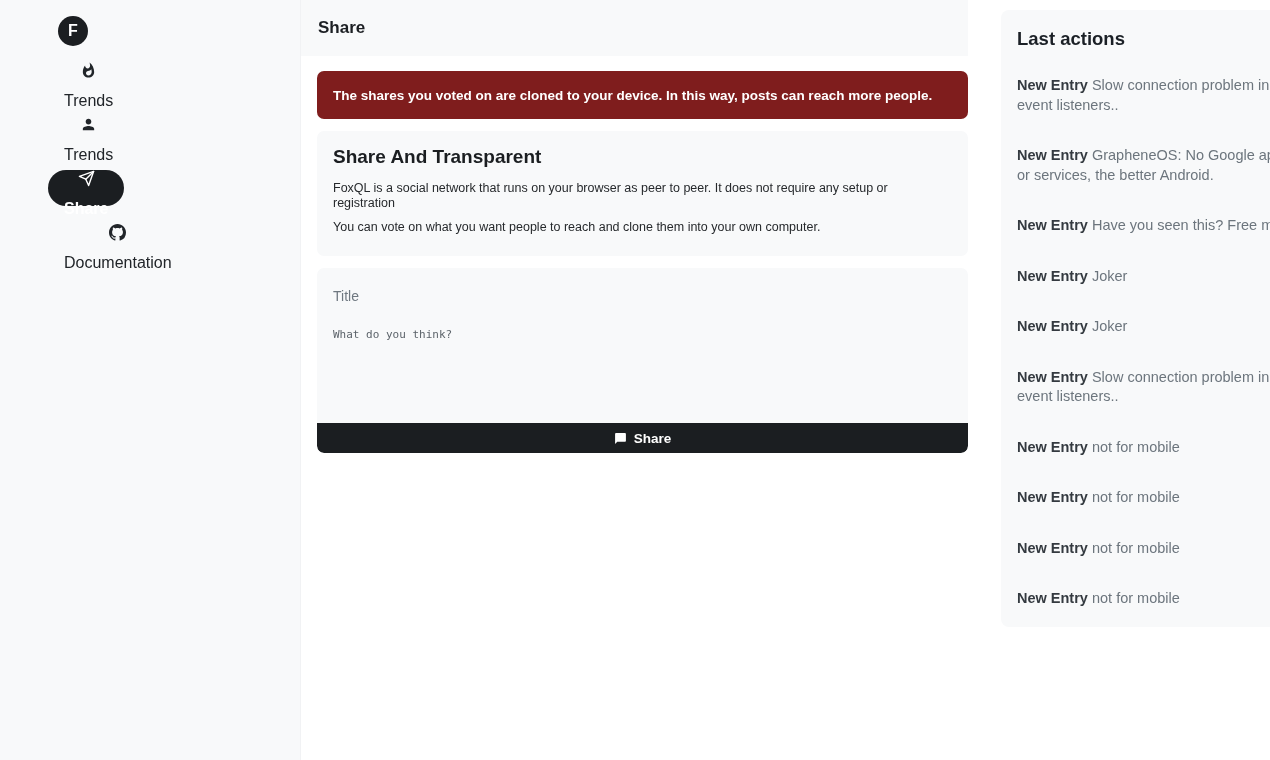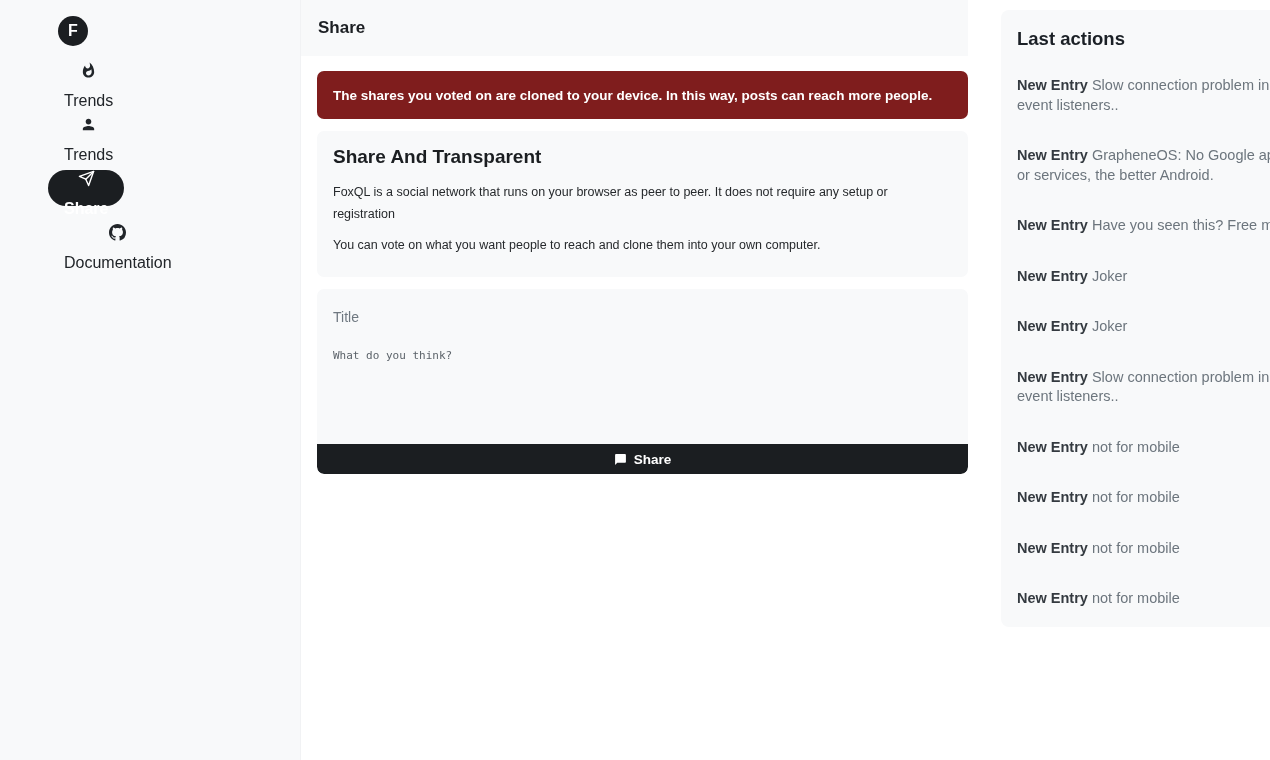--- a/index.html
+++ b/index.html
@@ -21,21 +21,21 @@
 
   
   .main-col { position:absolute; left:301px; top:0; width:667px; height:760px; background:#fff; }
   .main-header { height:56px; background:#f8f9fa; display:flex; align-items:center; padding-left:17px;
                  font-size:17px; font-weight:700; color:#1c1f23; }
   .content { margin-left:16px; width:651px; }
   .banner { margin-top:15px; min-height:48px; background:#7f1d1d; border-radius:7px; color:#fff;
             display:flex; align-items:center; padding:8px 16px; font-size:13.5px; font-weight:600; }
   .info-card { margin-top:12px; background:#f8f9fa; border-radius:7px; padding:15px 16px 21px; }
   .info-card h2 { font-size:19px; font-weight:700; color:#1b1e21; margin-bottom:13px; }
-  .info-card p { font-size:12.5px; line-height:22px; color:#26292c; margin-top:9px; }
+  .info-card p { font-size:12.5px; line-height:15px; color:#26292c; margin-top:9px; }
 
   .form-card { margin-top:12px; background:#f8f9fa; border-radius:7px; overflow:hidden; }
   .form-inner { padding:14px 16px 0; }
   .title-input { display:block; width:100%; border:0; background:transparent; outline:none;
                  font-family:Liberation Sans, sans-serif; font-size:14px; height:28px; color:#ef4444; }
   .title-input::placeholder { color:#6f7880; }
   .body-input { display:block; width:100%; border:0; background:transparent; outline:none; resize:none;
                 margin-top:6px; padding-top:12px; height:107px;
                 font-family:"DejaVu Sans Mono", monospace; font-size:11px; color:#0369a1; }
   .body-input::placeholder { color:#5c636a; }

